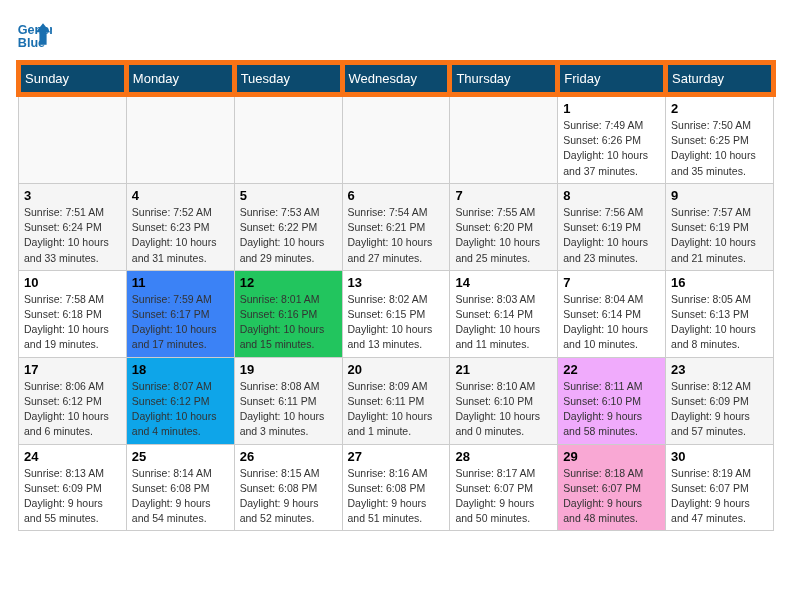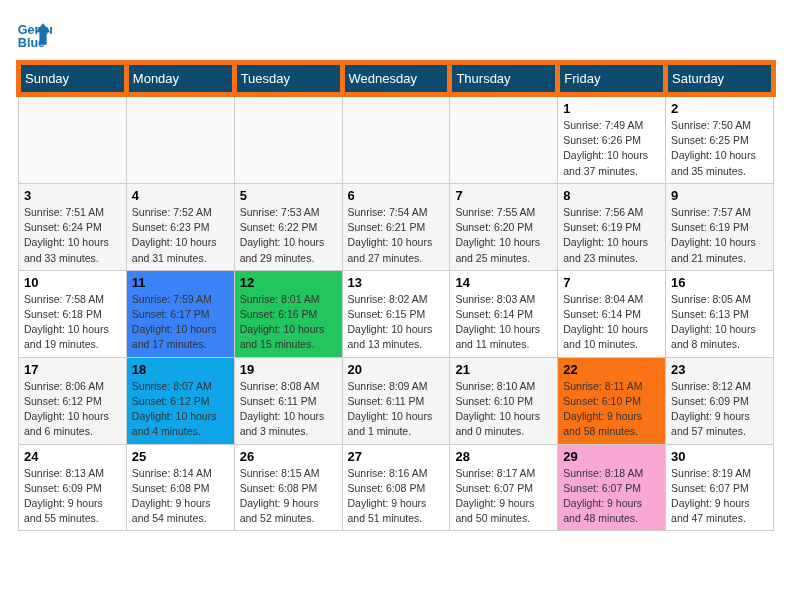--- a/index.html
+++ b/index.html
@@ -191,21 +191,21 @@
           <div class="day-info">Sunrise: 8:08 AM<br>Sunset: 6:11 PM<br>Daylight: 10 hours and 3 minutes.</div>
         </td>
         <td style="background: rgb(245, 245, 245); margin-left: 20px;">
           <span class="day-number">20</span>
           <div class="day-info">Sunrise: 8:09 AM<br>Sunset: 6:11 PM<br>Daylight: 10 hours and 1 minute.</div>
         </td>
         <td style="background: rgb(245, 245, 245);">
           <span class="day-number">21</span>
           <div class="day-info">Sunrise: 8:10 AM<br>Sunset: 6:10 PM<br>Daylight: 10 hours and 0 minutes.</div>
         </td>
-        <td style="background: #f97316;">
+        <td style="background: #f0abfc;">
           <span class="day-number">22</span>
           <div class="day-info">Sunrise: 8:11 AM<br>Sunset: 6:10 PM<br>Daylight: 9 hours and 58 minutes.</div>
         </td>
         <td style="background: rgb(245, 245, 245); margin-left: 24px;">
           <span class="day-number">23</span>
           <div class="day-info">Sunrise: 8:12 AM<br>Sunset: 6:09 PM<br>Daylight: 9 hours and 57 minutes.</div>
         </td>
       </tr>
       <tr>
         <td style="background: rgb(255, 255, 255);">

